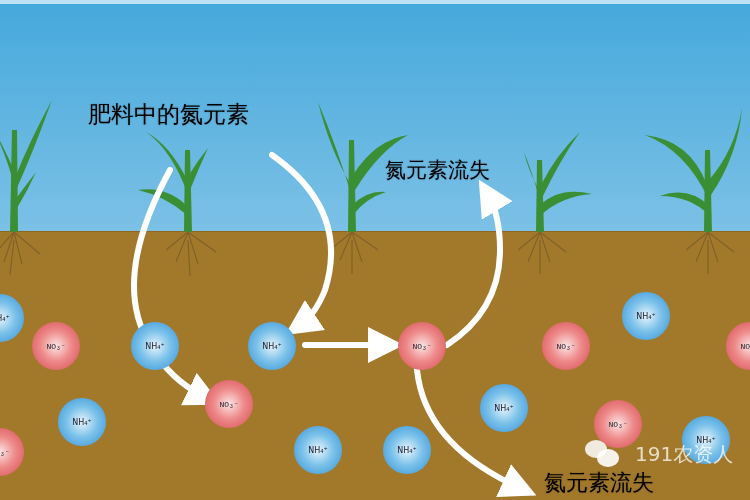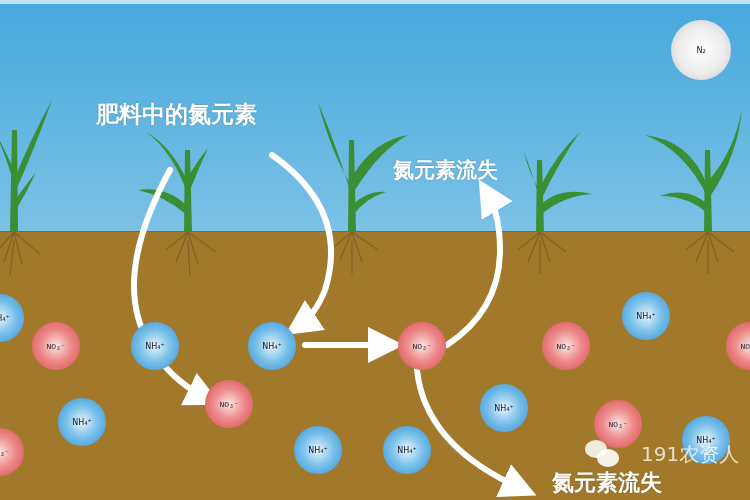--- a/index.html
+++ b/index.html
@@ -3,26 +3,26 @@
   <meta charset="utf-8">
   <style>
     html, body { margin: 0; padding: 0; }
     body { width: 750px; height: 500px; overflow: hidden; position: relative; font-family: "DejaVu Sans", sans-serif; background: #a07a2a; }
     .scene { position: absolute; left: 0; top: 0; width: 750px; height: 500px; }
     .topbar { position: absolute; left: 0; top: 0; width: 750px; height: 4px; background: #bfe3f5; }
     .sky { position: absolute; left: 0; top: 4px; width: 750px; height: 228px; background: linear-gradient(#46a9dc, #7cc1e6); }
     .soil { position: absolute; left: 0; top: 232px; width: 750px; height: 268px; background: #a2792b; }
     .soil-line { position: absolute; left: 0; top: 231px; width: 750px; height: 2px; background: #8e6620; }
     svg.overlay { position: absolute; left: 0; top: 0; }
-    .label { position: absolute; color: #ffffff; font-weight: bold; white-space: nowrap; text-shadow: 0 0 2px rgba(0,0,0,0.25); margin-left: 8px; }
+    .label { position: absolute; color: #000000; font-weight: normal; white-space: nowrap; text-shadow: 0 0 2px rgba(0,0,0,0.25); }
     .ion { position: absolute; width: 48px; height: 48px; border-radius: 50%; display: flex; align-items: center; justify-content: center; font-size: 8px; color: #1a1a2a; }
     .ion.nh4 { background: radial-gradient(circle at 50% 50%, #e8f4fb 0%, #7cc2ea 45%, #2f8fd6 100%); }
     .ion.no3 { background: radial-gradient(circle at 50% 50%, #fbe4e4 0%, #ee8a8a 45%, #d44a50 100%); font-family: Liberation Mono, monospace; }
     .n2 { position: absolute; width: 60px; height: 60px; border-radius: 50%; background: radial-gradient(circle at 50% 50%, #ffffff 0%, #ececec 55%, #c9c4c4 100%); display: flex; align-items: center; justify-content: center; font-size: 8px; color: #222; }
-    .watermark { position: absolute; left: 585px; top: 440px; display: flex; align-items: center; gap: 20px; color: rgba(255,255,255,0.75); font-size: 20px; }
+    .watermark { position: absolute; left: 585px; top: 440px; display: flex; align-items: center; gap: 14px; color: rgba(255,255,255,0.75); font-size: 20px; }
     .wechat-icon { width: 36px; height: 28px; position: relative; }
     .wechat-icon .b1 { position: absolute; left: 0; top: 0; width: 22px; height: 18px; border-radius: 50%; background: rgba(255,255,255,0.85); }
     .wechat-icon .b2 { position: absolute; left: 12px; top: 9px; width: 22px; height: 18px; border-radius: 50%; background: rgba(255,255,255,0.9); }
   </style>
 </head>
 <body>
 
 <div class="scene">
   <div class="topbar"></div>
   <div class="sky"></div>
@@ -69,23 +69,20 @@
 
     <g stroke="#ffffff" stroke-width="6" fill="none" stroke-linecap="round">
       <path d="M170,170 Q110,280 150,345 Q170,380 205,397" marker-end="url(#ah)"></path>
       <path d="M272,155 Q350,210 325,290 Q315,315 300,325" marker-end="url(#ah)"></path>
       <path d="M305,345 L386,345" marker-end="url(#ah)"></path>
       <path d="M447,345 Q500,310 500,250 Q500,215 488,195" marker-end="url(#ah)"></path>
       <path d="M417,370 Q425,445 520,488" marker-end="url(#ah)"></path>
     </g>
   </svg>
 
-  <div class="n2" style="left:671px; top:20px;">
-    <span>N₂</span>
-  </div>
 
   <div class="label" style="left:88px; top:99px; font-size:23px;">肥料中的氮元素</div>
   <div class="label" style="left:385px; top:156px; font-size:21px;">氮元素流失</div>
   <div class="label" style="left:544px; top:468px; font-size:22px;">氮元素流失</div>
 
   <div id="ions">
       <div class="ion nh4" style="left: -24px; top: 294px;">
         <span>NH₄⁺</span>
       </div>
       <div class="ion no3" style="left: 32px; top: 322px;">

